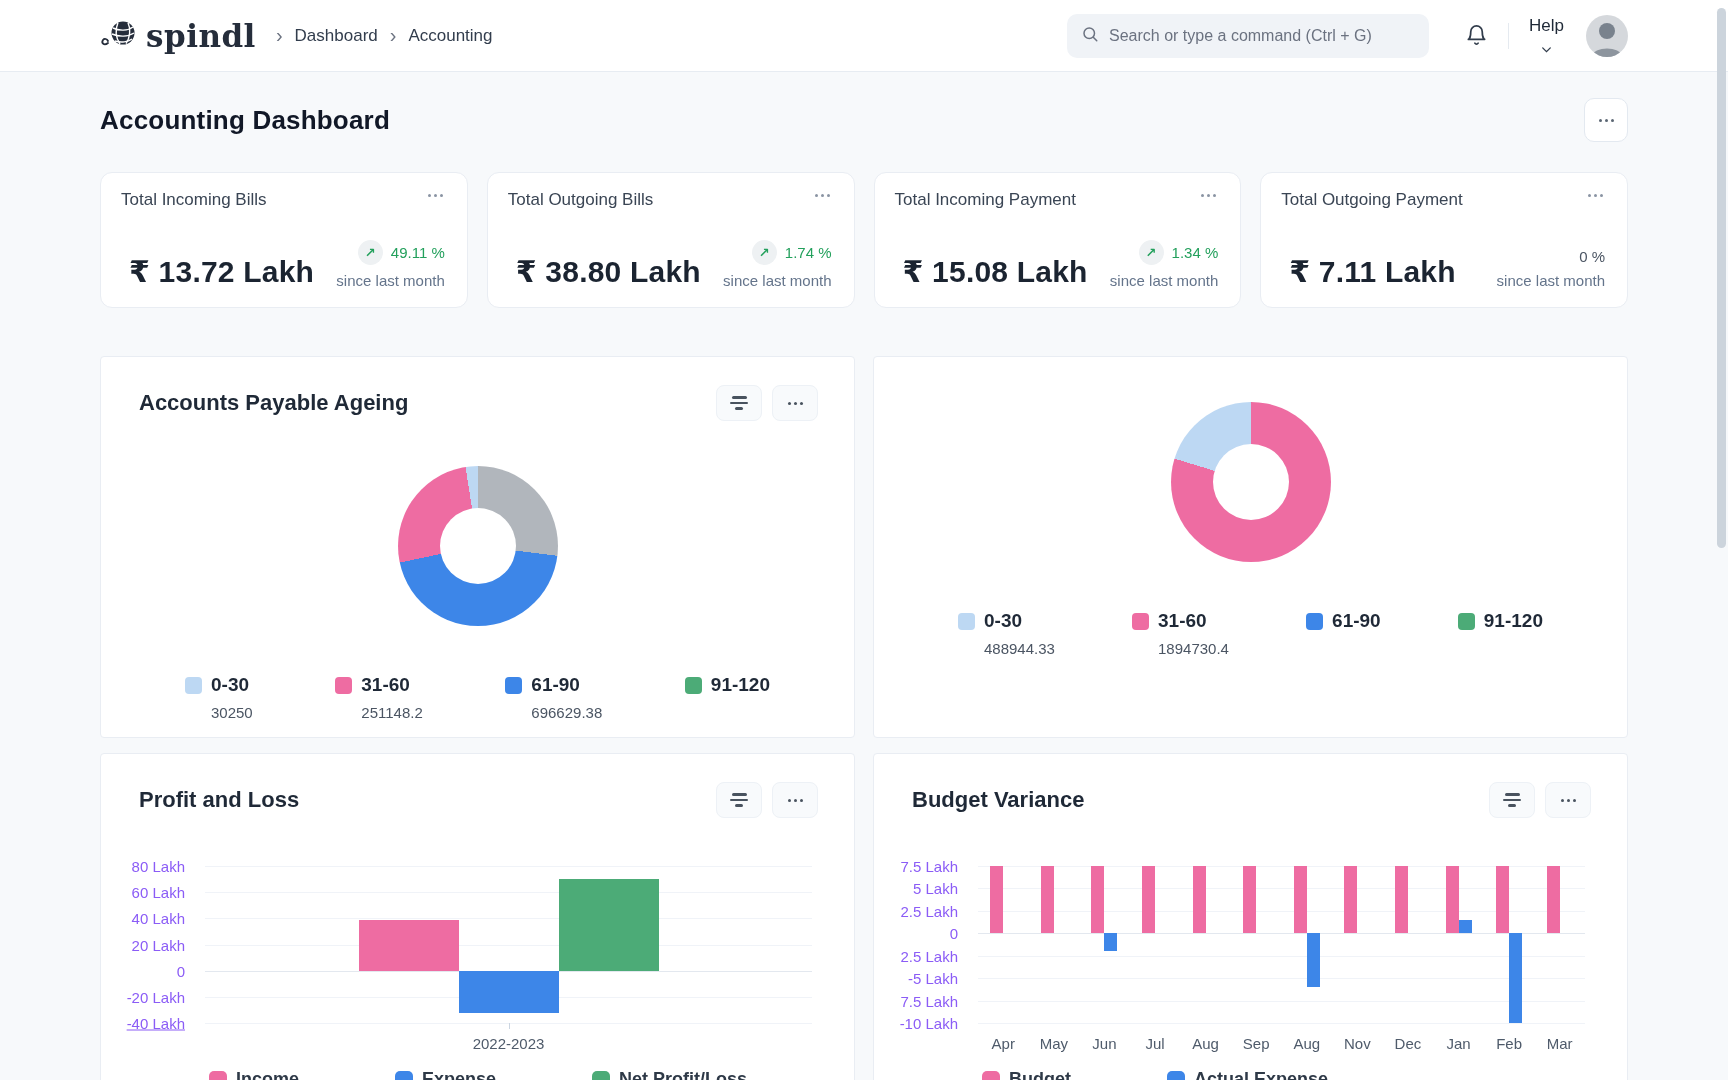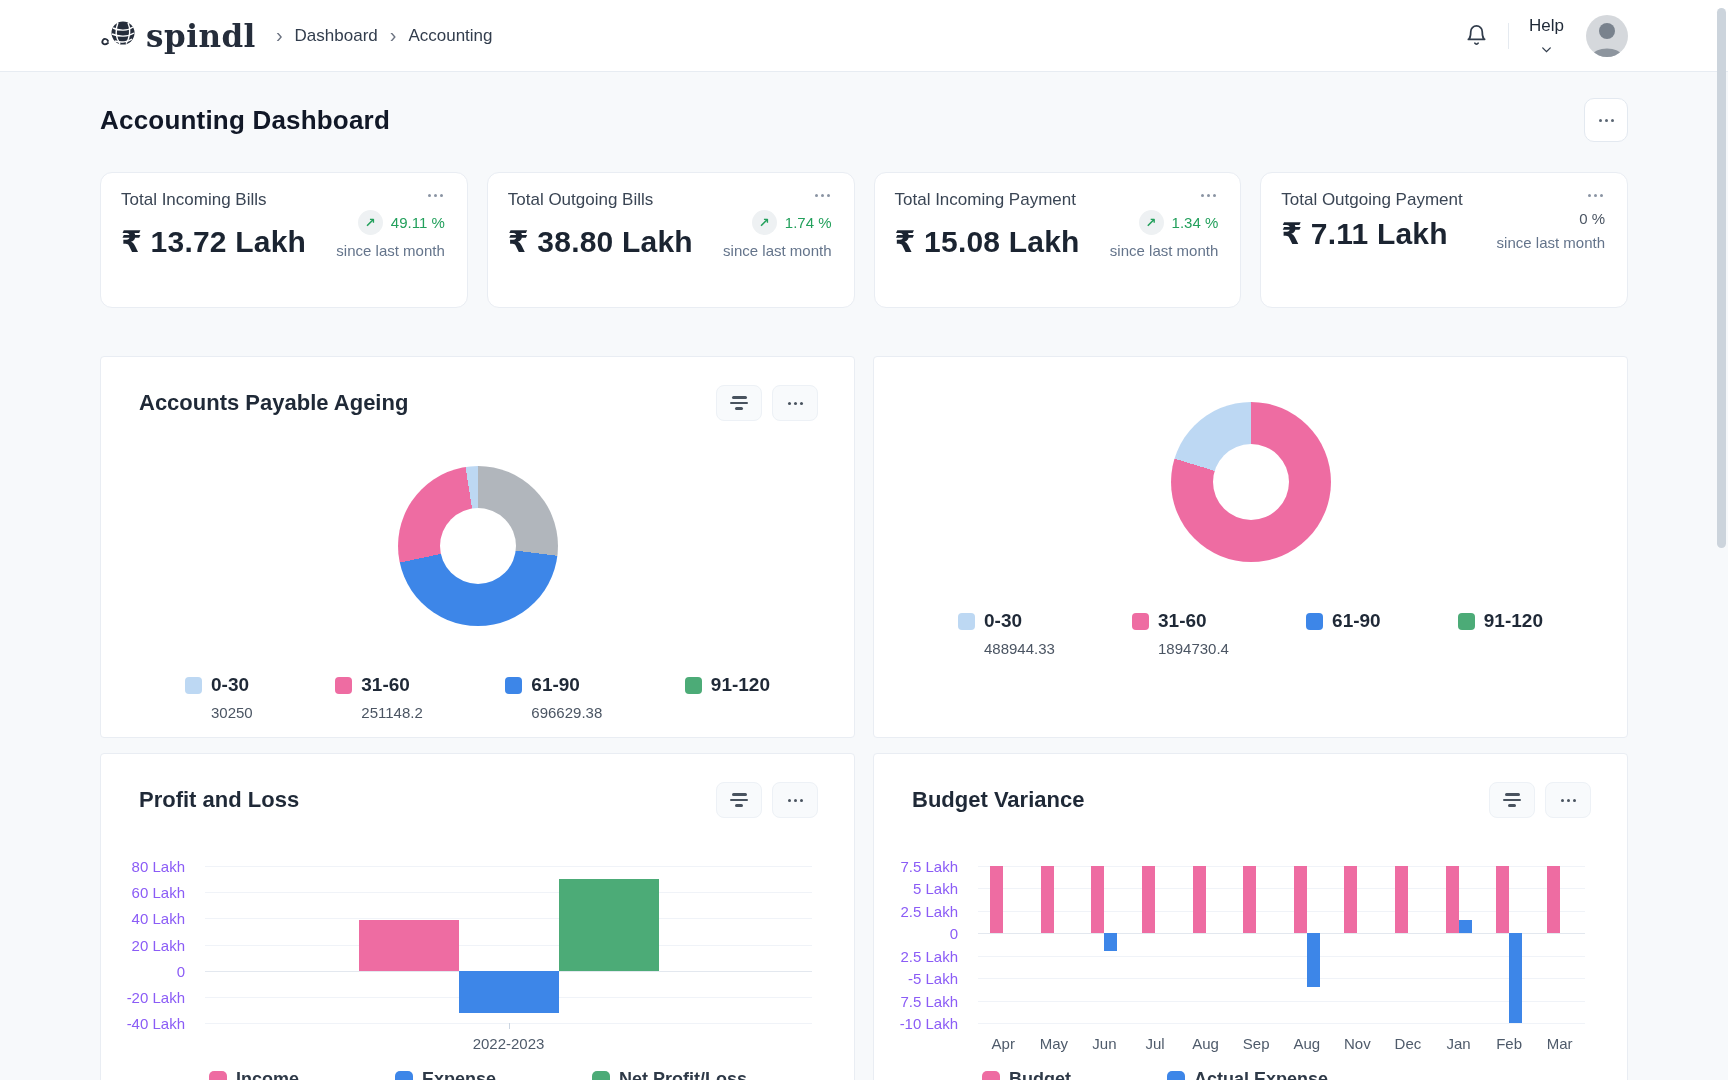--- a/index.html
+++ b/index.html
@@ -49,25 +49,25 @@
     width:44px; height:44px; background:#fff; border:1px solid #e3e9f0; border-radius:10px;
     display:flex; align-items:center; justify-content:center; cursor:pointer;
   }
   .card-dots { background:none; border:none; padding:4px 2px; cursor:pointer; }
   .card-dots i { background:#8a94a3; }
 
   
   .kpi-row { display:flex; gap:19px; }
   .kpi-card {
     flex:1; height:136px; background:#fff; border:1px solid #e9edf3; border-radius:12px;
-    padding:17px 22px 18px 20px; display:flex; flex-direction:column; justify-content:flex-start;
+    padding:17px 22px 18px 20px; display:flex; flex-direction:column; justify-content:space-between;
   }
   .kpi-top { display:flex; justify-content:space-between; align-items:flex-start; }
   .kpi-title { font-size:17px; color:#3a4554; }
-  .kpi-bottom { display:flex; justify-content:space-between; align-items:flex-end; }
+  .kpi-bottom { display:flex; justify-content:space-between; align-items:flex-end;margin-left:8px; }
   .kpi-value { font-size:30px; font-weight:700; color:#1b2431; letter-spacing:.2px; }
   .kpi-delta-block { text-align:right; }
   .delta-row { display:flex; align-items:center; justify-content:flex-end; gap:8px; }
   .arrow-pill {
     width:25px; height:25px; border-radius:50%; background:#eef1f3;
     display:flex; align-items:center; justify-content:center;
     font-size:13px; font-weight:700;
   }
   .delta-text { font-size:15px; }
   .kpi-note { font-size:15px; color:#64748b; margin-top:7px; }
@@ -147,20 +147,29 @@
       </span>
       <span class="logo-text">spindl</span>
     </div>
     <div class="crumbs">
       <span class="crumb-sep">›</span>
       <span class="crumb">Dashboard</span>
       <span class="crumb-sep">›</span>
       <span class="crumb">Accounting</span>
     </div>
     <div class="spacer"></div>
+    <div class="search">
+      <span>
+        <svg width="18" height="18" viewBox="0 0 24 24" fill="none" stroke="#6b7280" stroke-width="2" stroke-linecap="round">
+          <circle cx="11" cy="11" r="7"></circle>
+            <path d="M21 21l-4.3-4.3"></path>
+        </svg>
+      </span>
+      <input type="text" placeholder="Search or type a command (Ctrl + G)" style="">
+    </div>
     <button class="hbtn bell">
       <svg width="23" height="23" viewBox="0 0 24 24" fill="none" stroke="#313c4b" stroke-width="1.8" stroke-linecap="round" stroke-linejoin="round">
         <path d="M18 8a6 6 0 0 0-12 0c0 7-2.5 8-2.5 8h17S18 15 18 8"></path>
         <path d="M10.3 20a2 2 0 0 0 3.4 0"></path>
       </svg>
     </button>
     <div class="hdivider"></div>
     <div class="help">
       <span>Help</span>
       <svg width="13" height="13" viewBox="0 0 24 24" fill="none" stroke="#313c4b" stroke-width="2.4" stroke-linecap="round">
@@ -400,21 +409,21 @@
         </div>
         <div class="bar-chart">
           <div class="plot">
               <div class="ylabels">
                 <div class="ytick" style="top: 0px;">80 Lakh</div>
                 <div class="ytick" style="top: 26.1667px;">60 Lakh</div>
                 <div class="ytick" style="top: 52.3333px;">40 Lakh</div>
                 <div class="ytick" style="top: 78.5px;">20 Lakh</div>
                 <div class="ytick" style="top: 104.667px;">0</div>
                 <div class="ytick" style="top: 130.833px;">-20 Lakh</div>
-                <div class="ytick" style="top: 157px;">-40 Lakh</div>
+                <div class="ytick" style="top: 157px; text-decoration: underline;">-40 Lakh</div>
               </div>
               <div class="plot-area">
                 <div class="gridline" style="top: 0px;"></div>
                 <div class="gridline" style="top: 26.1667px;"></div>
                 <div class="gridline" style="top: 52.3333px;"></div>
                 <div class="gridline" style="top: 78.5px;"></div>
                 <div class="gridline zero" style="top: 104.667px;"></div>
                 <div class="gridline" style="top: 130.833px;"></div>
                 <div class="gridline" style="top: 157px;"></div>
                 <div class="bar" style="left: 153.5px; width: 100px; top: 53.9033px; height: 50.7633px; background: rgb(238, 108, 162);"></div>

